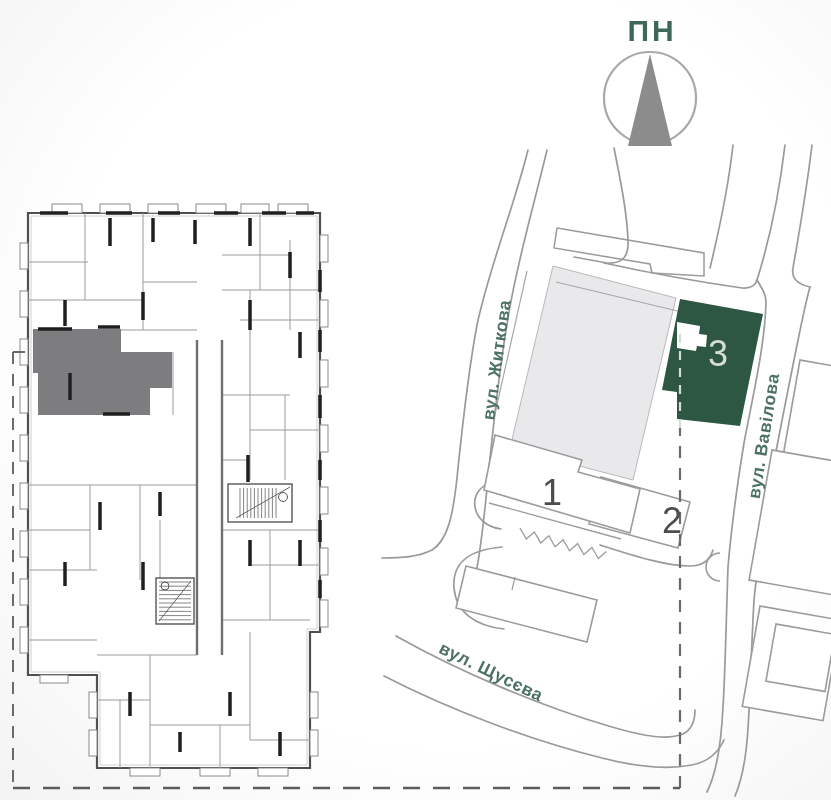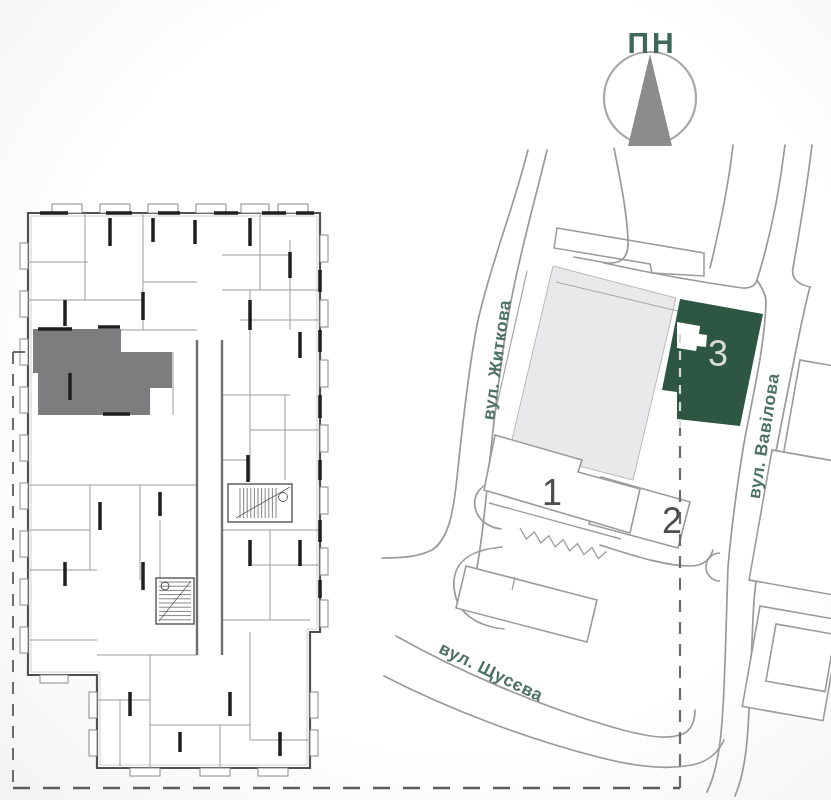--- a/index.html
+++ b/index.html
@@ -4,21 +4,21 @@
 <style>
   html,body{margin:0;padding:0;background:#fff;}
   .canvas{
     position:relative;width:831px;height:800px;overflow:hidden;
     background:radial-gradient(ellipse at 55% 45%, #ffffff 62%, #f3f3f4 100%);
     font-family:"Liberation Sans","DejaVu Sans",sans-serif;
   }
   .canvas svg{position:absolute;left:0;top:0;}
   .lbl{position:absolute;white-space:nowrap;user-select:none;}
   .north-lbl{
-    left:611px;top:26px;width:82px;text-align:center;
+    left:611px;top:14px;width:82px;text-align:center;
     font-size:30px;font-weight:bold;letter-spacing:3px;color:#3d685a;
   }
   .street-lbl{
     font-size:17.5px;font-weight:600;color:#4d7265;letter-spacing:.5px;
     transform-origin:center;
   }
   .street-zhytkova{left:497px;top:360px;transform:translate(-50%,-50%) rotate(-82deg);}
   .street-vavilova{left:764px;top:436px;transform:translate(-50%,-50%) rotate(-81deg);}
   .street-shchusieva{left:491px;top:672px;transform:translate(-50%,-50%) rotate(26deg);}
   .bnum{

